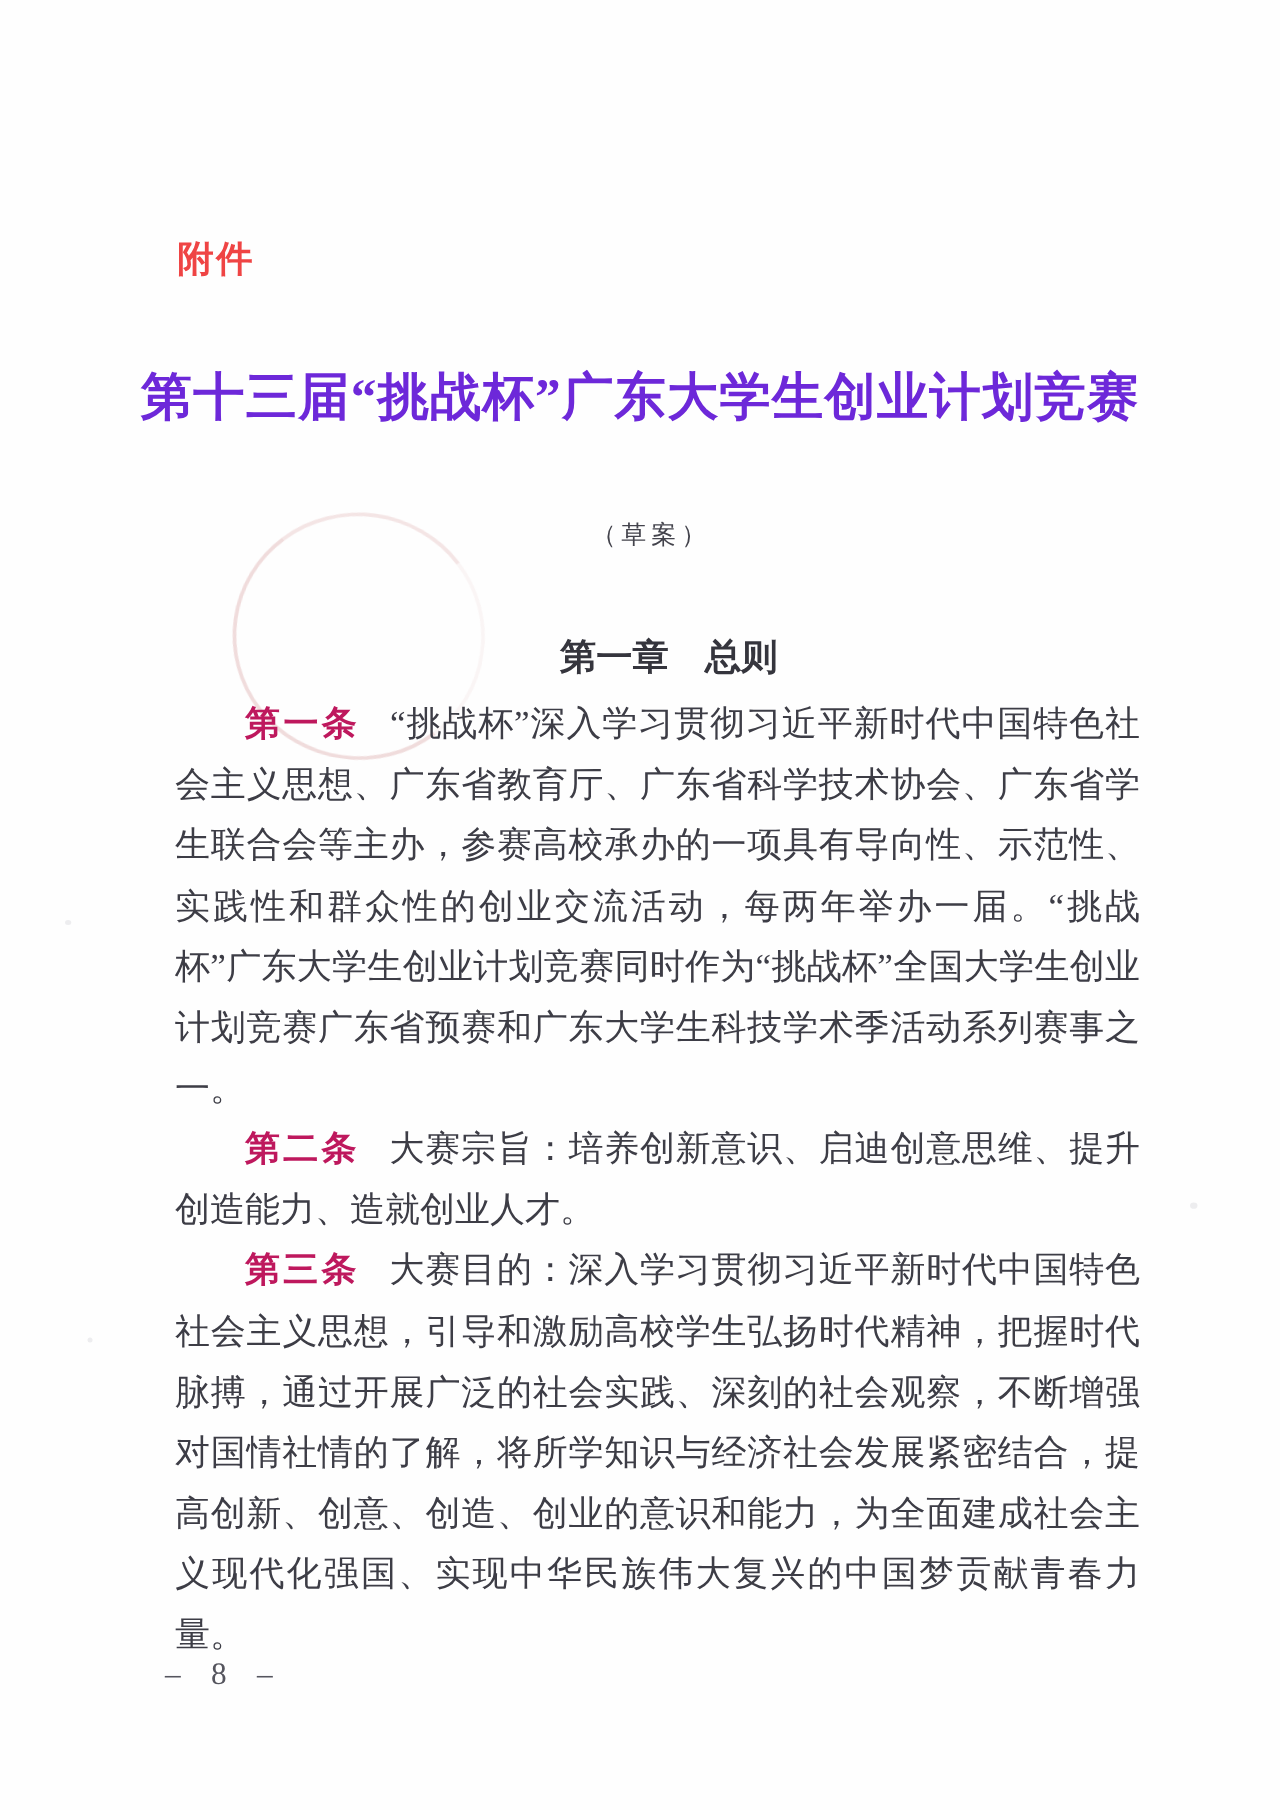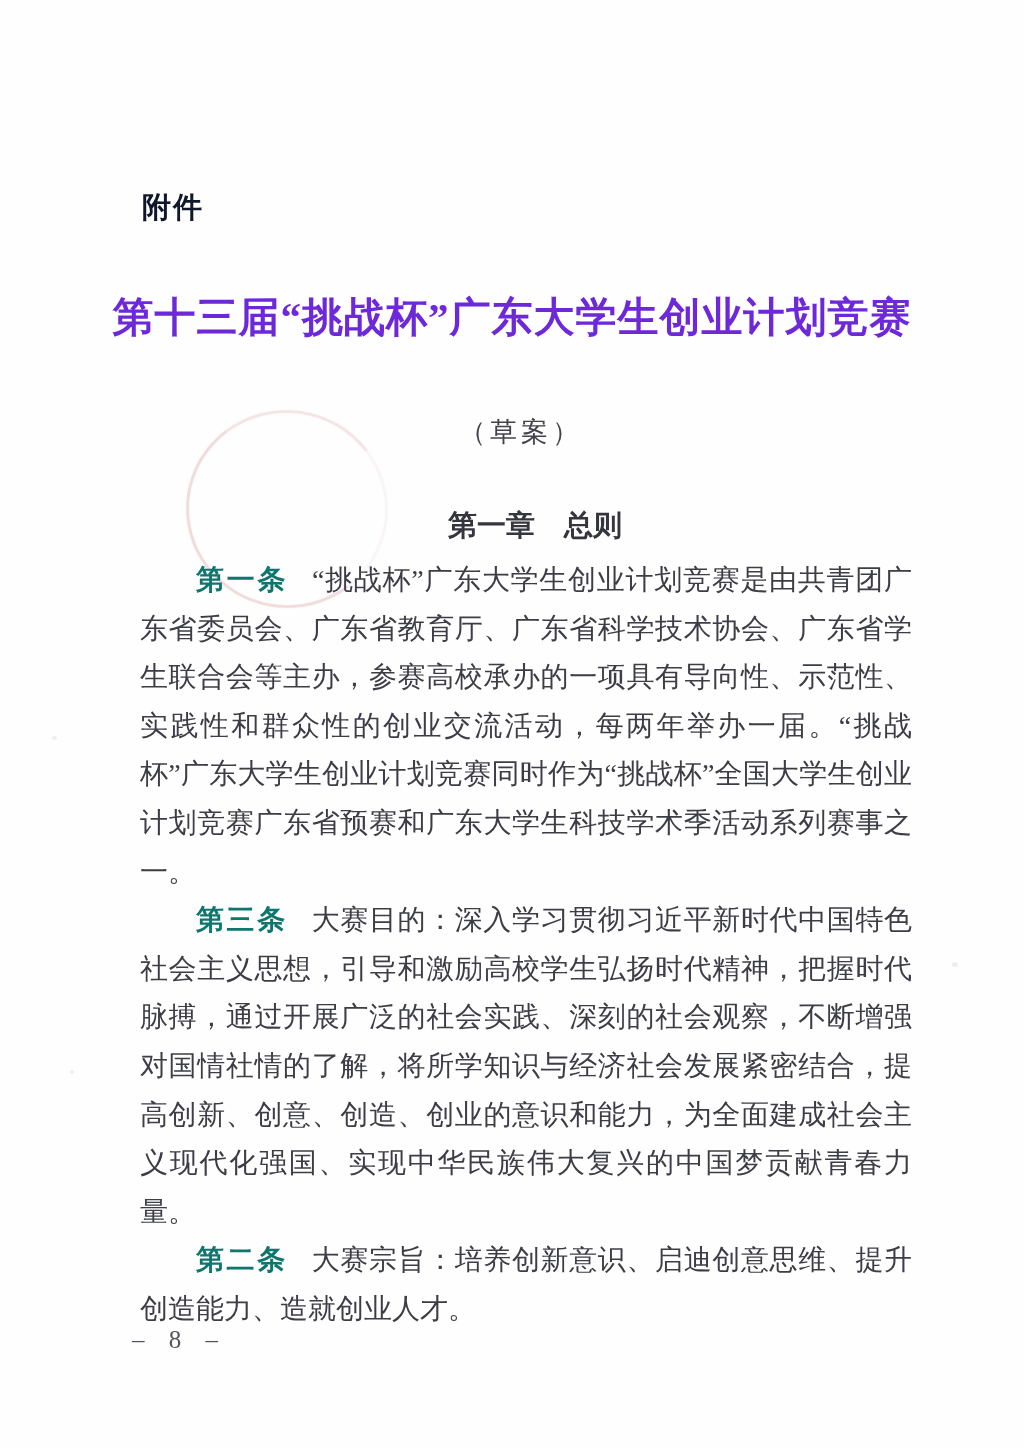--- a/index.html
+++ b/index.html
@@ -41,21 +41,21 @@
     filter: blur(0.6px);
   }
 
   .attachment {
     position: absolute;
     left: 142px;
     top: 188px;
     font-family: "Liberation Sans", sans-serif;
     font-size: 29px;
     font-weight: 600;
-    color: #0f172a;
+    color: #ef4444;
     letter-spacing: 2px;
   }
 
   .title {
     position: absolute;
     left: 60px;
     right: 60px;
     top: 286px;
     text-align: center;
     font-family: "Liberation Serif", serif;
@@ -66,21 +66,21 @@
     letter-spacing: 1px;
   }
   .title .title-line { display: block; }
 
   .subtitle {
     position: absolute;
     left: 0;
     right: 0;
     top: 414px;
     text-align: center;
-    font-size: 27px;
+    font-size: 20px;
     color: #43434c;
     letter-spacing: 4px;
     margin-left: 18px;
   }
 
   .chapter {
     position: absolute;
     left: 0;
     right: 0;
     top: 506px;
@@ -101,21 +101,21 @@
     line-height: 48.6px;
     text-align: justify;
     color: #3d3d46;
   }
   .body-text p {
     text-indent: 2em;
     margin: 0;
   }
   .article-label {
     font-weight: 700;
-    color: #0f766e;
+    color: #be185d;
     margin-right: 0.85em;
     letter-spacing: 2px;
   }
 
   .page-number {
     position: absolute;
     left: 132px;
     top: 1326px;
     font-size: 25px;
     color: #55555e;
@@ -137,25 +137,25 @@
   <h1 class="title">
     <span class="title-line">第十三届“挑战杯”广东大学生创业计划竞赛</span>
   </h1>
 
   <div class="subtitle">（草案）</div>
 
   <h2 class="chapter">第一章　总则</h2>
 
   <div class="body-text">
     <p>
-      <span class="article-label">第一条</span><span>“挑战杯”广东大学生创业计划竞赛是由共青团广东省委员会、广东省教育厅、广东省科学技术协会、广东省学生联合会等主办，参赛高校承办的一项具有导向性、示范性、实践性和群众性的创业交流活动，每两年举办一届。“挑战杯”广东大学生创业计划竞赛同时作为“挑战杯”全国大学生创业计划竞赛广东省预赛和广东大学生科技学术季活动系列赛事之一。</span>
+      <span class="article-label">第一条</span><span>“挑战杯”深入学习贯彻习近平新时代中国特色社会主义思想、广东省教育厅、广东省科学技术协会、广东省学生联合会等主办，参赛高校承办的一项具有导向性、示范性、实践性和群众性的创业交流活动，每两年举办一届。“挑战杯”广东大学生创业计划竞赛同时作为“挑战杯”全国大学生创业计划竞赛广东省预赛和广东大学生科技学术季活动系列赛事之一。</span>
+    </p>
+    <p>
+      <span class="article-label">第二条</span><span>大赛宗旨：培养创新意识、启迪创意思维、提升创造能力、造就创业人才。</span>
     </p>
     <p>
       <span class="article-label">第三条</span><span>大赛目的：深入学习贯彻习近平新时代中国特色社会主义思想，引导和激励高校学生弘扬时代精神，把握时代脉搏，通过开展广泛的社会实践、深刻的社会观察，不断增强对国情社情的了解，将所学知识与经济社会发展紧密结合，提高创新、创意、创造、创业的意识和能力，为全面建成社会主义现代化强国、实现中华民族伟大复兴的中国梦贡献青春力量。</span>
-    </p>
-    <p>
-      <span class="article-label">第二条</span><span>大赛宗旨：培养创新意识、启迪创意思维、提升创造能力、造就创业人才。</span>
     </p>
   </div>
 
   <div class="page-number">– 8 –</div>
 
 </div>
 
 </body></html>

